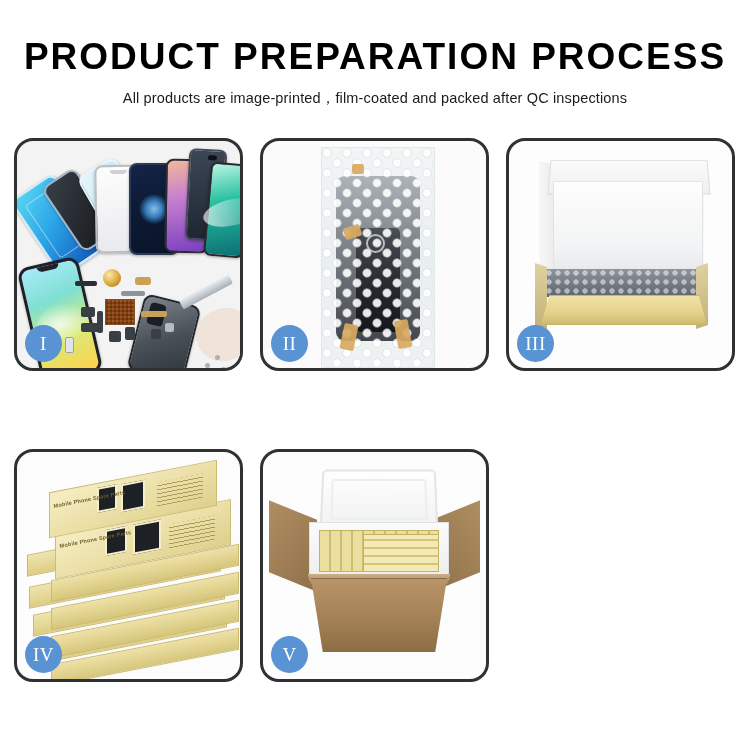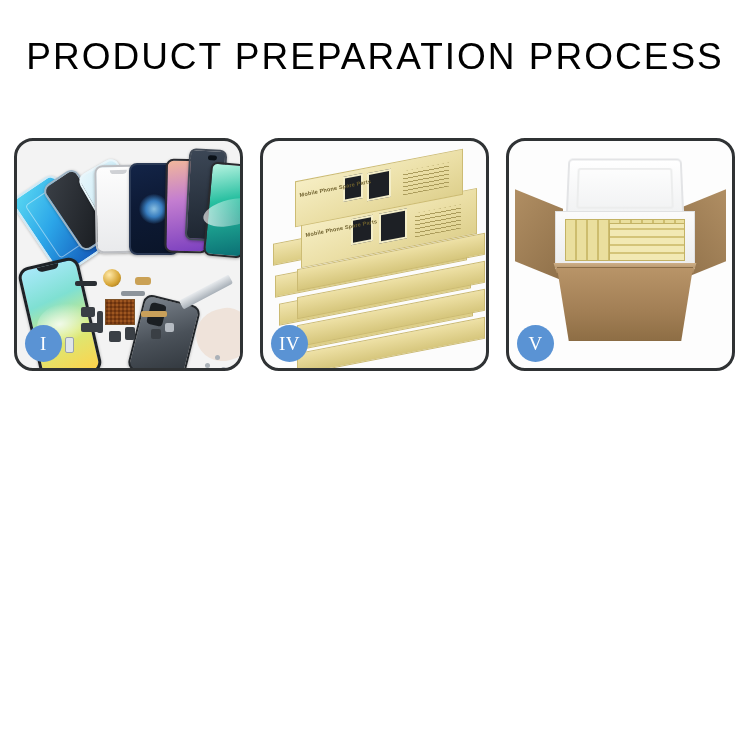--- a/index.html
+++ b/index.html
@@ -9,21 +9,21 @@
     font-family: "Liberation Sans", sans-serif;
     overflow: hidden;
   }
   .page { width: 750px; height: 750px; position: relative; background:#fff; }
 
   
   .header { width: 100%; padding-top: 38px; text-align: center; }
   .title {
     font-family: "Liberation Sans", sans-serif;
     font-size: 37px;
-    font-weight: 400;
+    font-weight: 700;
     letter-spacing: 2.0px;
     color: #000000;
     line-height: 1;
     white-space: nowrap;
   }
   .subtitle {
     margin-top: 14px;
     font-family: "Liberation Sans", sans-serif;
     font-size: 14.5px;
     font-weight: 400;
@@ -391,20 +391,21 @@
   .c6-t1 { left: 62px; top: 118px; width: 18px; height: 14px; transform: skewY(18deg); }
   .c6-t2 { left: 62px; top: 178px; width: 18px; height: 14px; transform: skewY(18deg); }
 </style>
 </head>
 <body>
 
 <div class="page">
 
   <div class="header">
     <div class="title">PRODUCT PREPARATION PROCESS</div>
+    <div class="subtitle">All products are image-printed，film-coated and packed after QC inspections</div>
   </div>
 
   <div class="grid">
 
     <div class="panel p1">
       <div class="stage">
         <div class="ph ph-blue"></div>
         <div class="ph ph-blue2"></div>
         <div class="ph ph-glass"></div>
         <div class="ph ph-dark-a"></div>
@@ -430,21 +431,47 @@
         <div class="part l"></div>
         <div class="tweezer"></div>
         <div class="hand"></div>
         <div class="screw s1"></div>
         <div class="screw s2"></div>
         <div class="screw s3"></div>
       </div>
       <div class="badge">I</div>
     </div>
 
-
+    <div class="panel p2">
+      <div class="stage">
+        <div class="bag">
+          <div class="inner-part"></div>
+          <div class="bubbles"></div>
+          <div class="tape t1"></div>
+          <div class="tape t2"></div>
+          <div class="tape t3"></div>
+          <div class="tape t4"></div>
+        </div>
+      </div>
+      <div class="badge">II</div>
+    </div>
+
+    <div class="panel p3">
+      <div class="stage">
+        <div class="b3-flap-l"></div>
+        <div class="b3-flap-r"></div>
+        <div class="b3-lid"></div>
+        <div class="b3-foam"></div>
+        <div class="b3-bubble"></div>
+        <div class="b3-side-l"></div>
+        <div class="b3-side-r"></div>
+        <div class="b3-front"></div>
+      </div>
+      <div class="badge">III</div>
+    </div>
 
     <div class="panel p4">
       <div class="stage">
         <div class="stack">
           <div class="bx slab sl4"></div>
           <div class="bx slabR slr4"></div>
           <div class="bx slab sl3"></div>
           <div class="bx slabR slr3"></div>
           <div class="bx slab sl2"></div>
           <div class="bx slabR slr2"></div>

